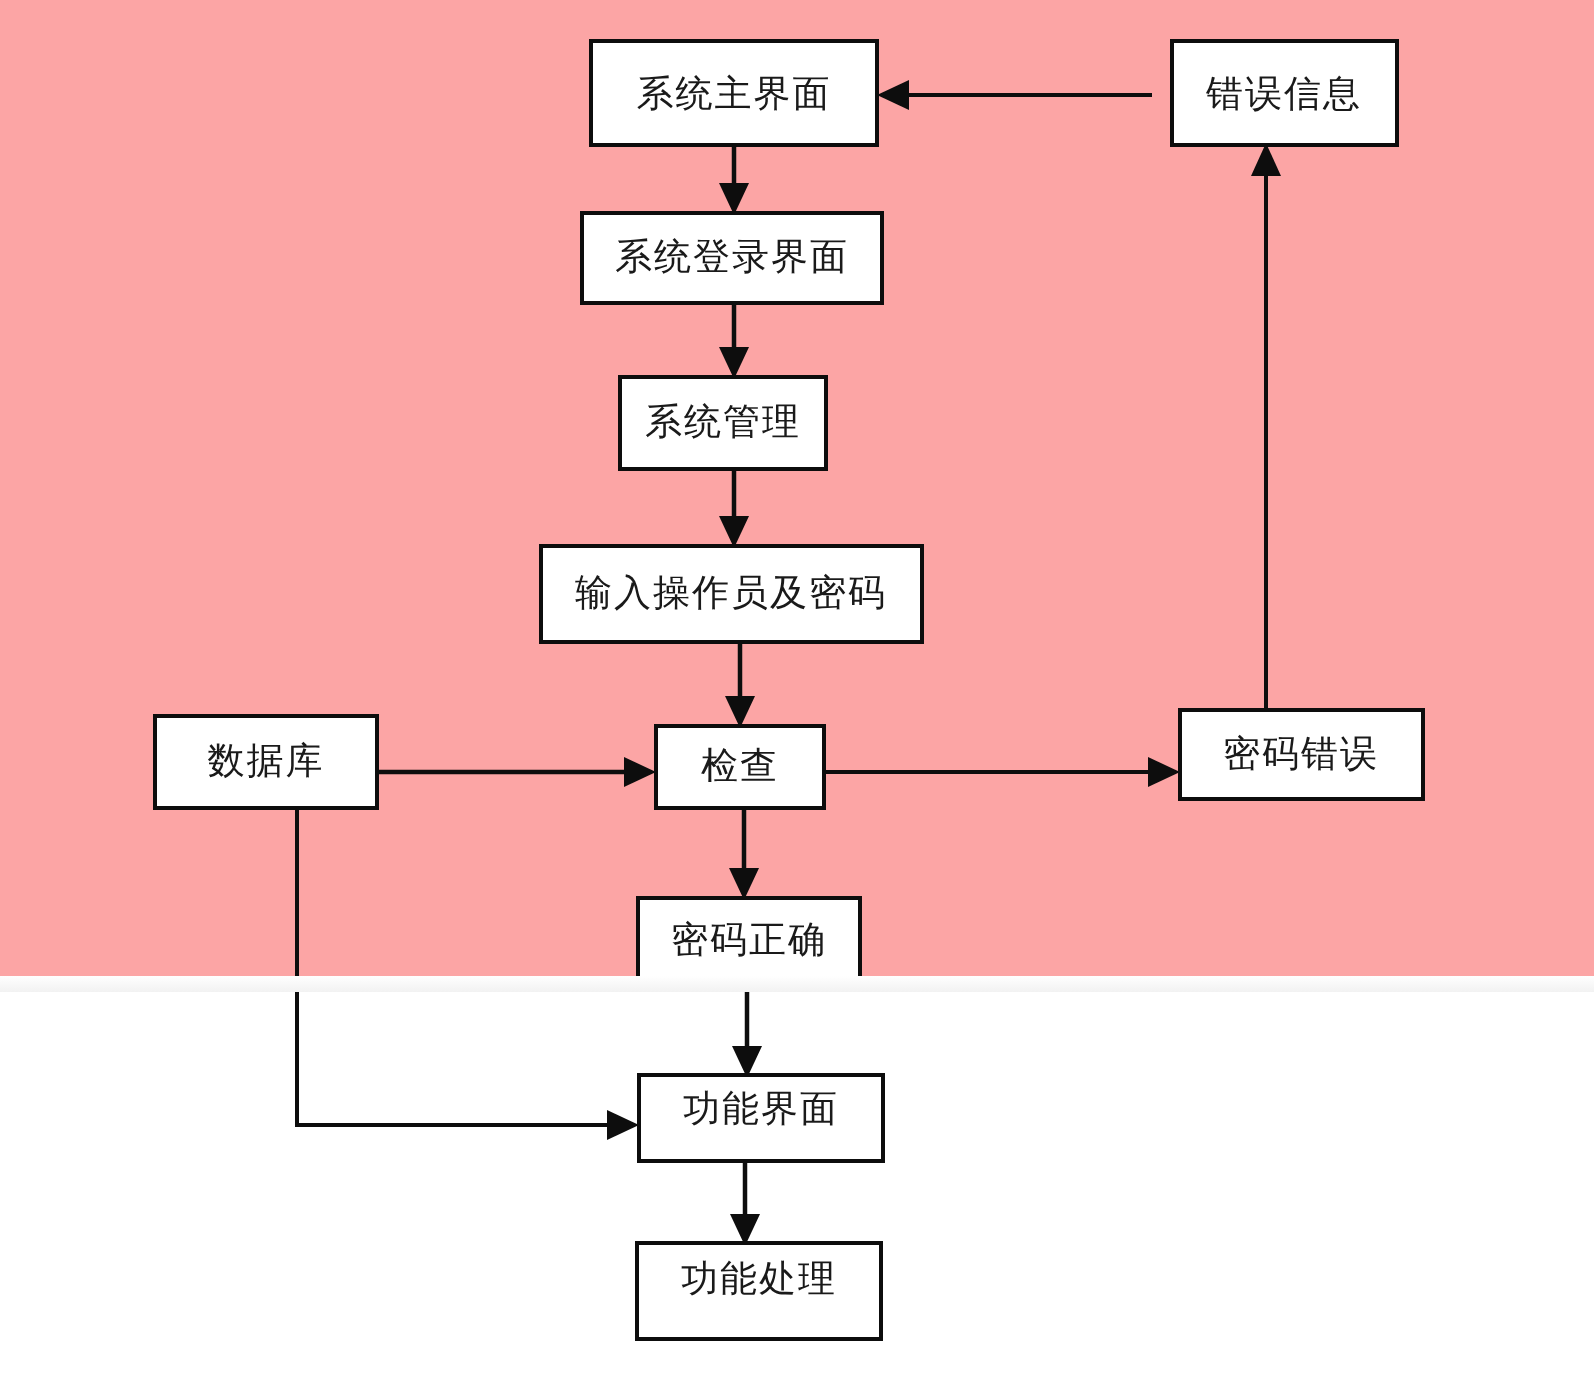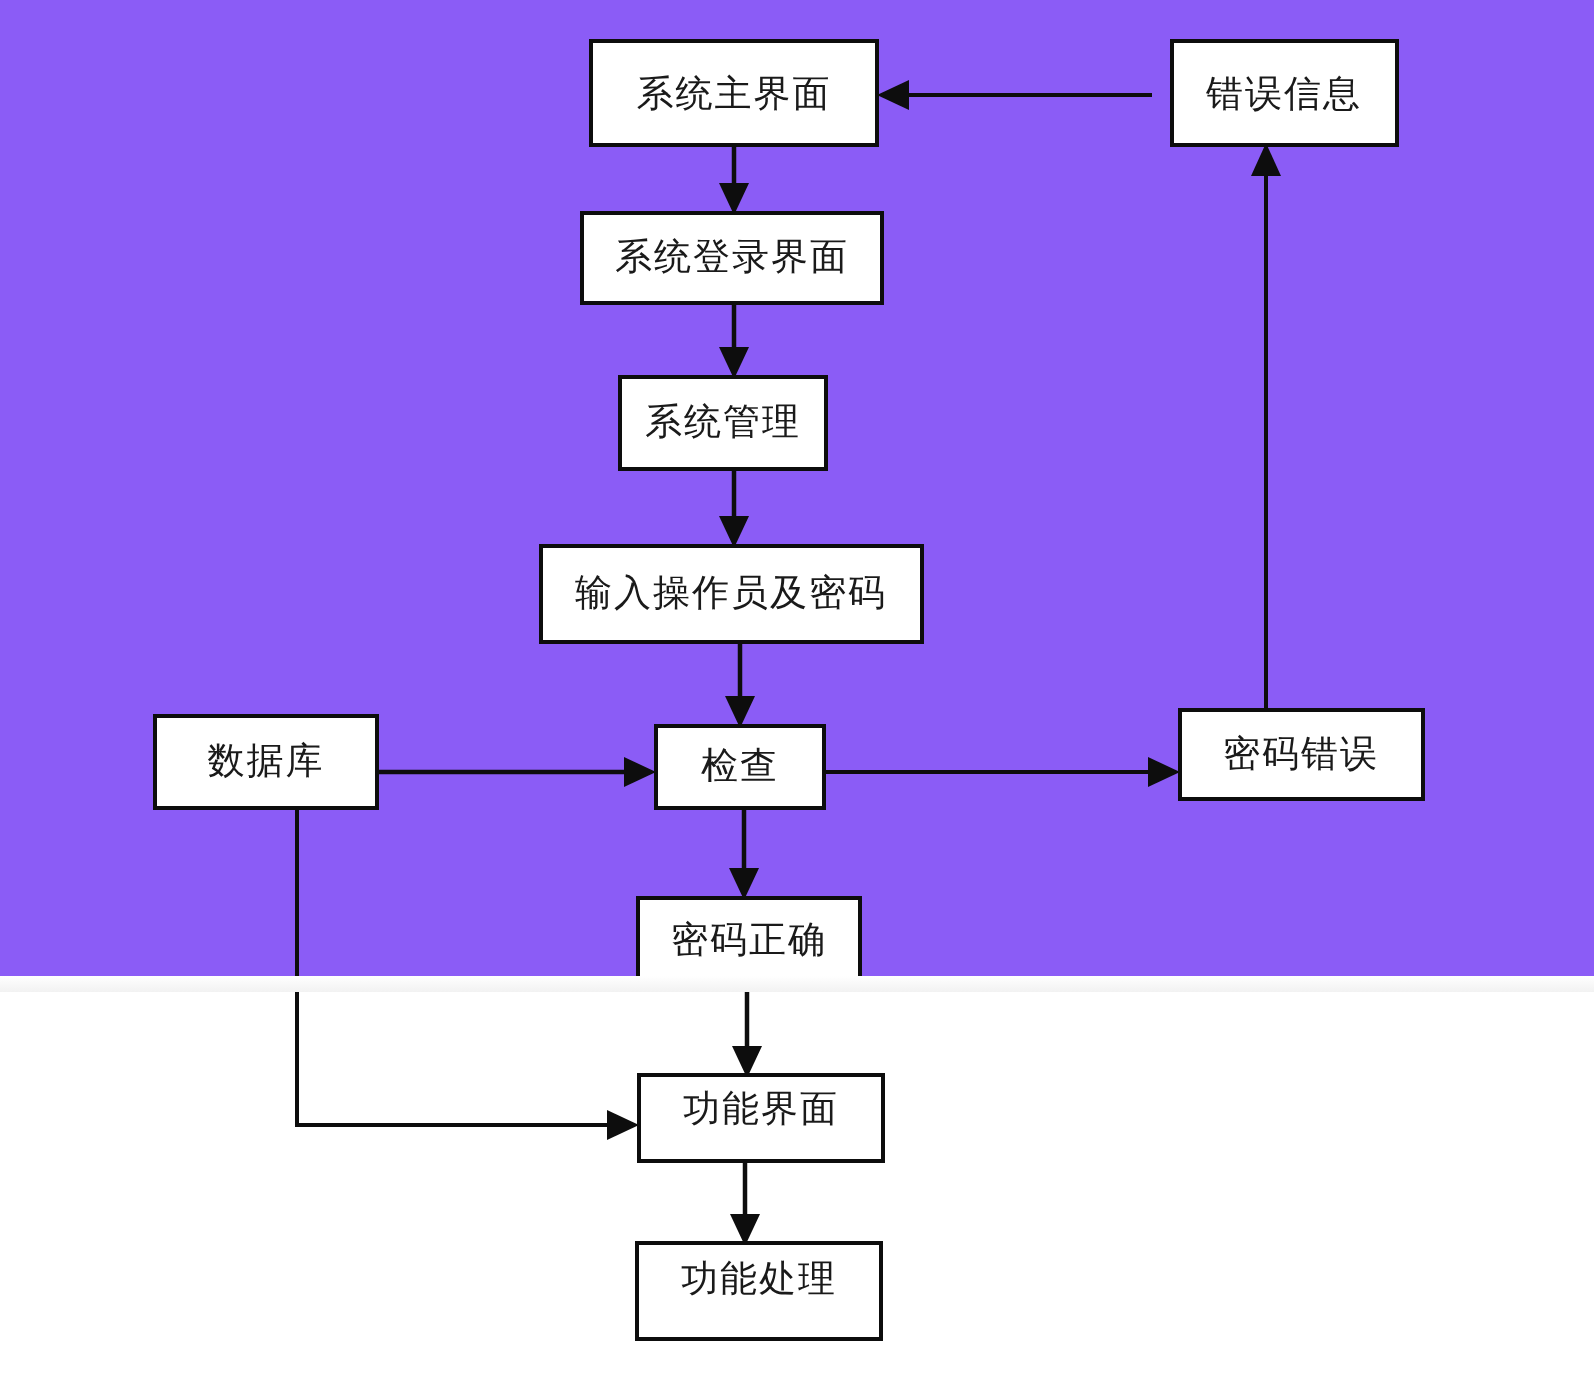--- a/index.html
+++ b/index.html
@@ -10,21 +10,21 @@
   body {
     width: 1594px;
     height: 1374px;
     font-family: "DejaVu Sans", "Liberation Sans", sans-serif;
     overflow: hidden;
   }
   #diagram-root {
     position: relative;
     width: 1594px;
     height: 992px;
-    background: #8b5cf6;
+    background: #fca5a5;
   }
   #flow-svg {
     position: absolute;
     left: 0;
     top: 0;
     width: 1594px;
     height: 1374px;
     display: block;
   }
   .node-rect {

